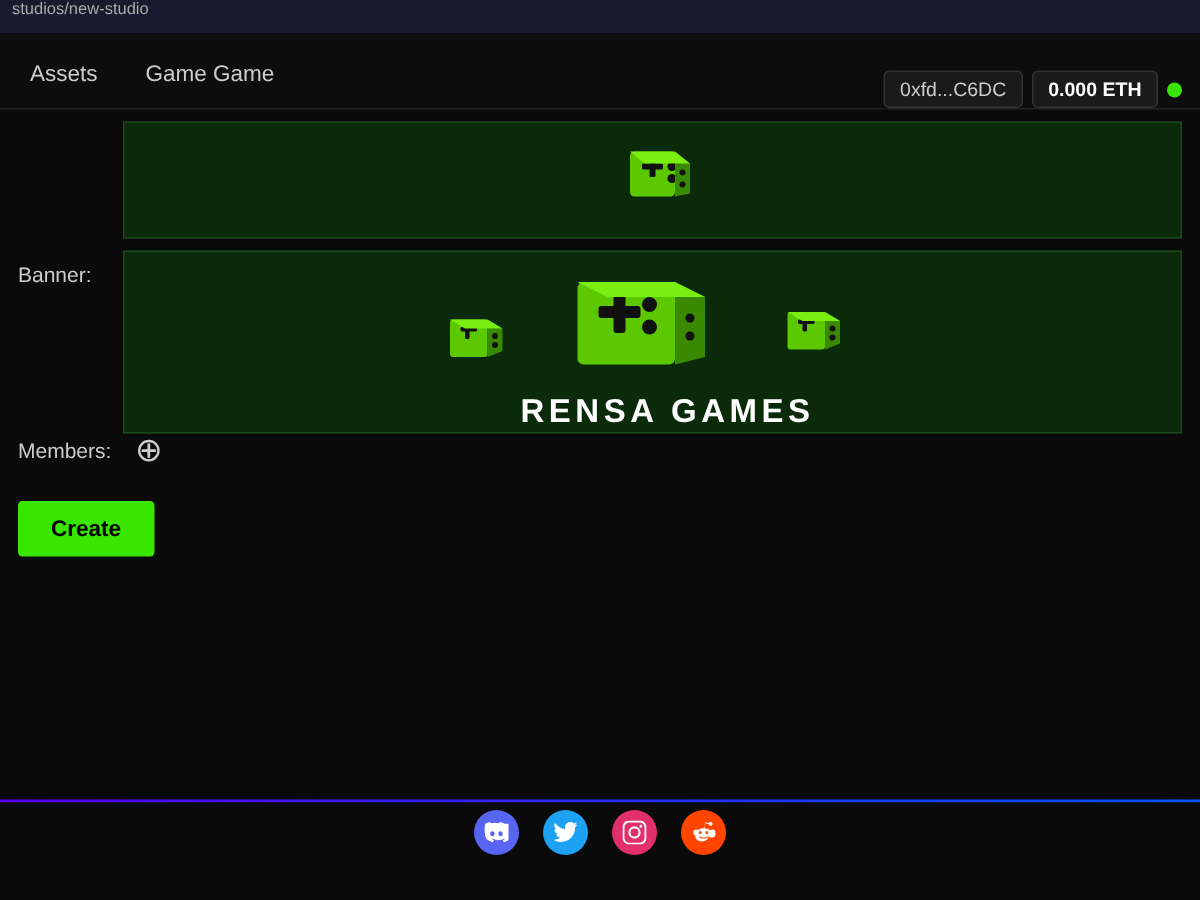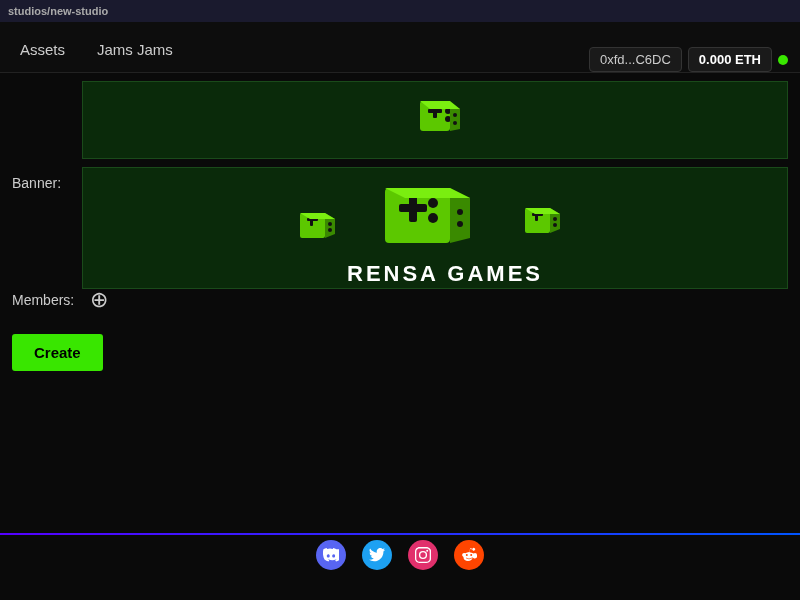--- a/index.html
+++ b/index.html
@@ -10,25 +10,24 @@
       font-family: Arial, sans-serif;
       color: #fff;
       overflow: hidden;
     }
 
     
     .title-bar {
       height: 22px;
       background: #1a1a2e;
       display: flex;
-      align-items: center;
+      align-items: flex-start;
       padding: 0 8px;
       font-size: 11px;
       color: #aaa;
-      font-weight: bold;
     }
 
     
     .nav-bar {
       height: 51px;
       background: #0d0d0d;
       display: flex;
       align-items: flex-end;
       padding: 0 0 0 4px;
       border-bottom: 1px solid #222;
@@ -203,21 +202,21 @@
 
 <div class="title-bar">
   <span>studios/new-studio</span>
 </div>
 
 <div class="nav-bar">
   <div class="nav-item">
     <span>Assets</span>
   </div>
   <div class="nav-item">
-    <span>Jams Jams</span>
+    <span>Game Game</span>
   </div>
   <div class="nav-spacer"></div>
   <div class="wallet-section">
     <div class="wallet-address">0xfd...C6DC</div>
     <div class="eth-badge">0.000 ETH</div>
     <div class="status-dot"></div>
   </div>
 </div>
 
 <div class="main-content">

